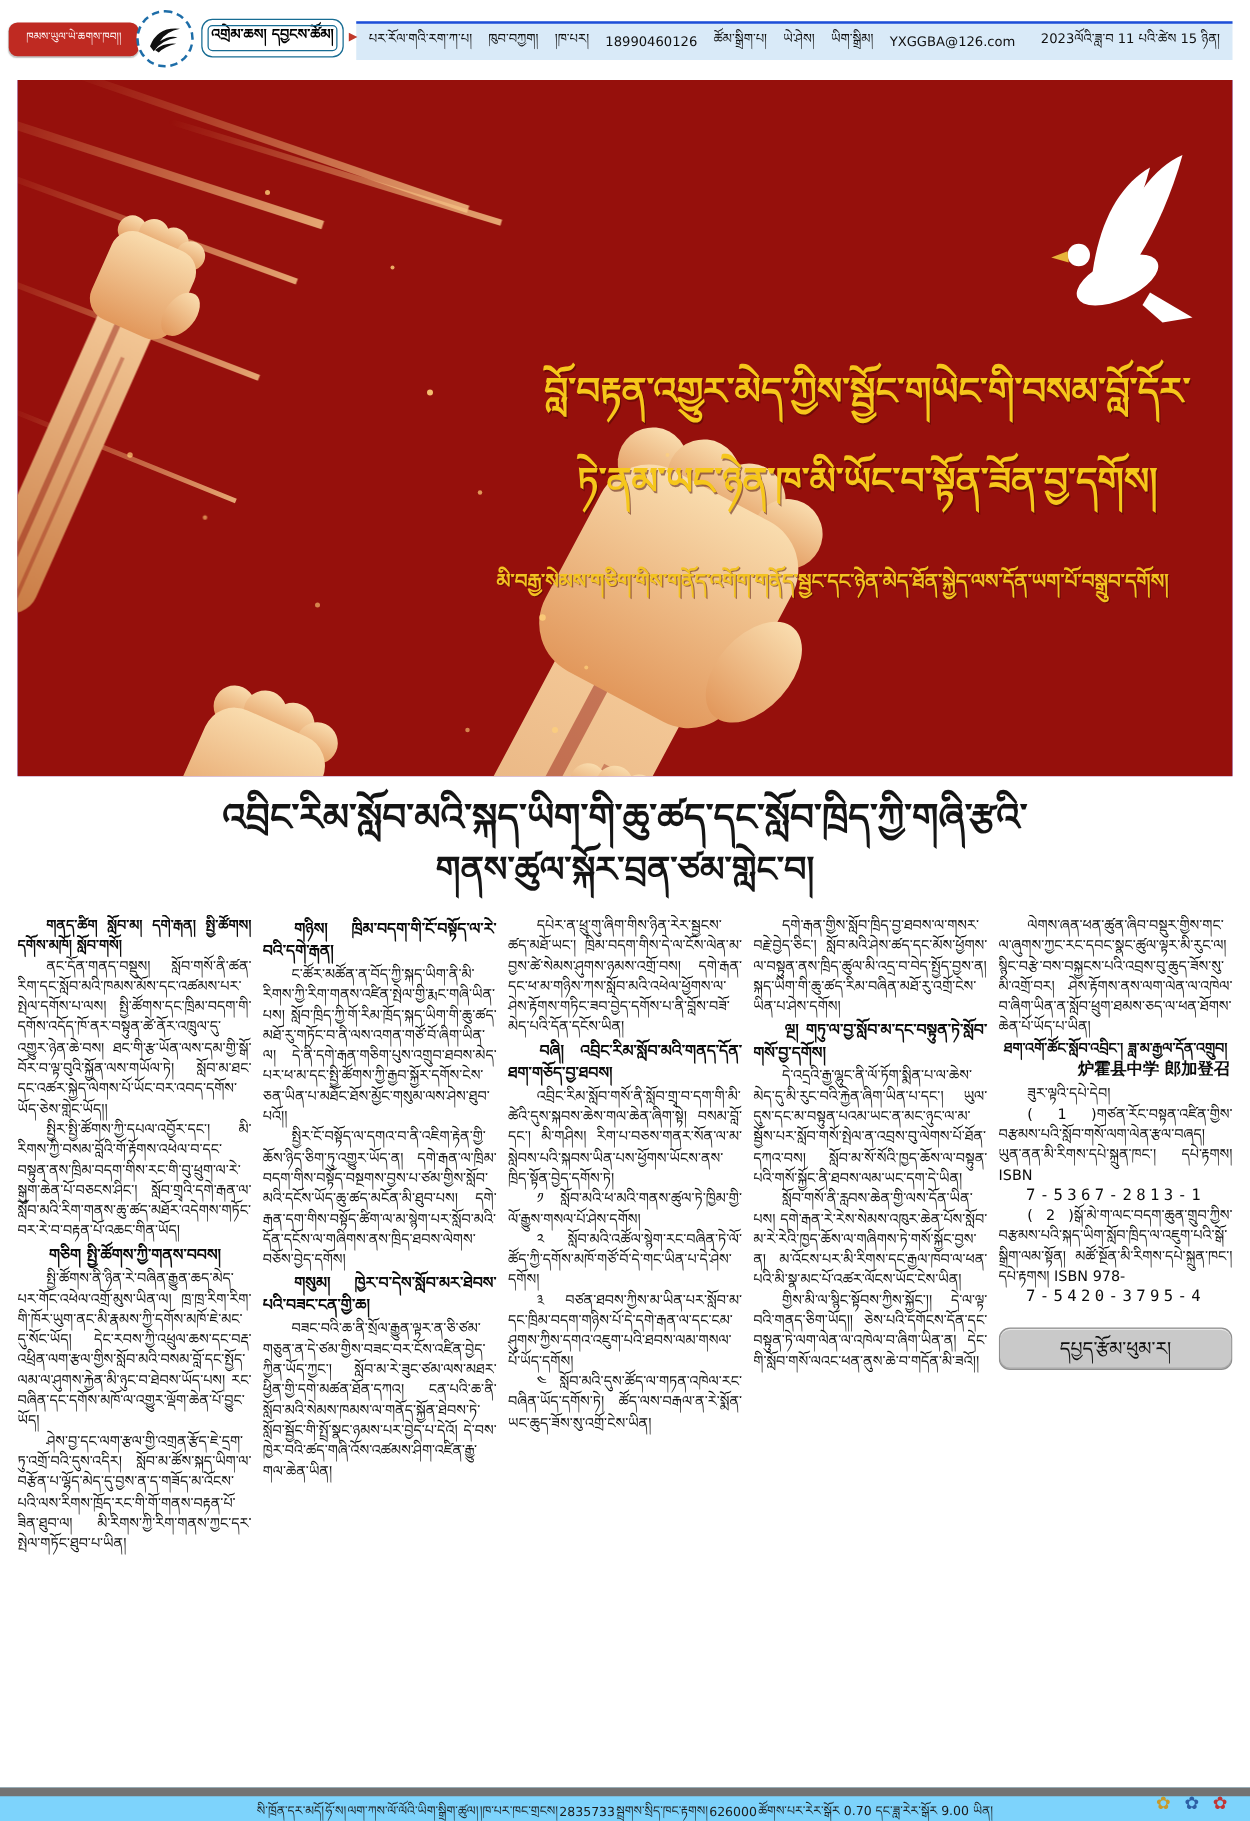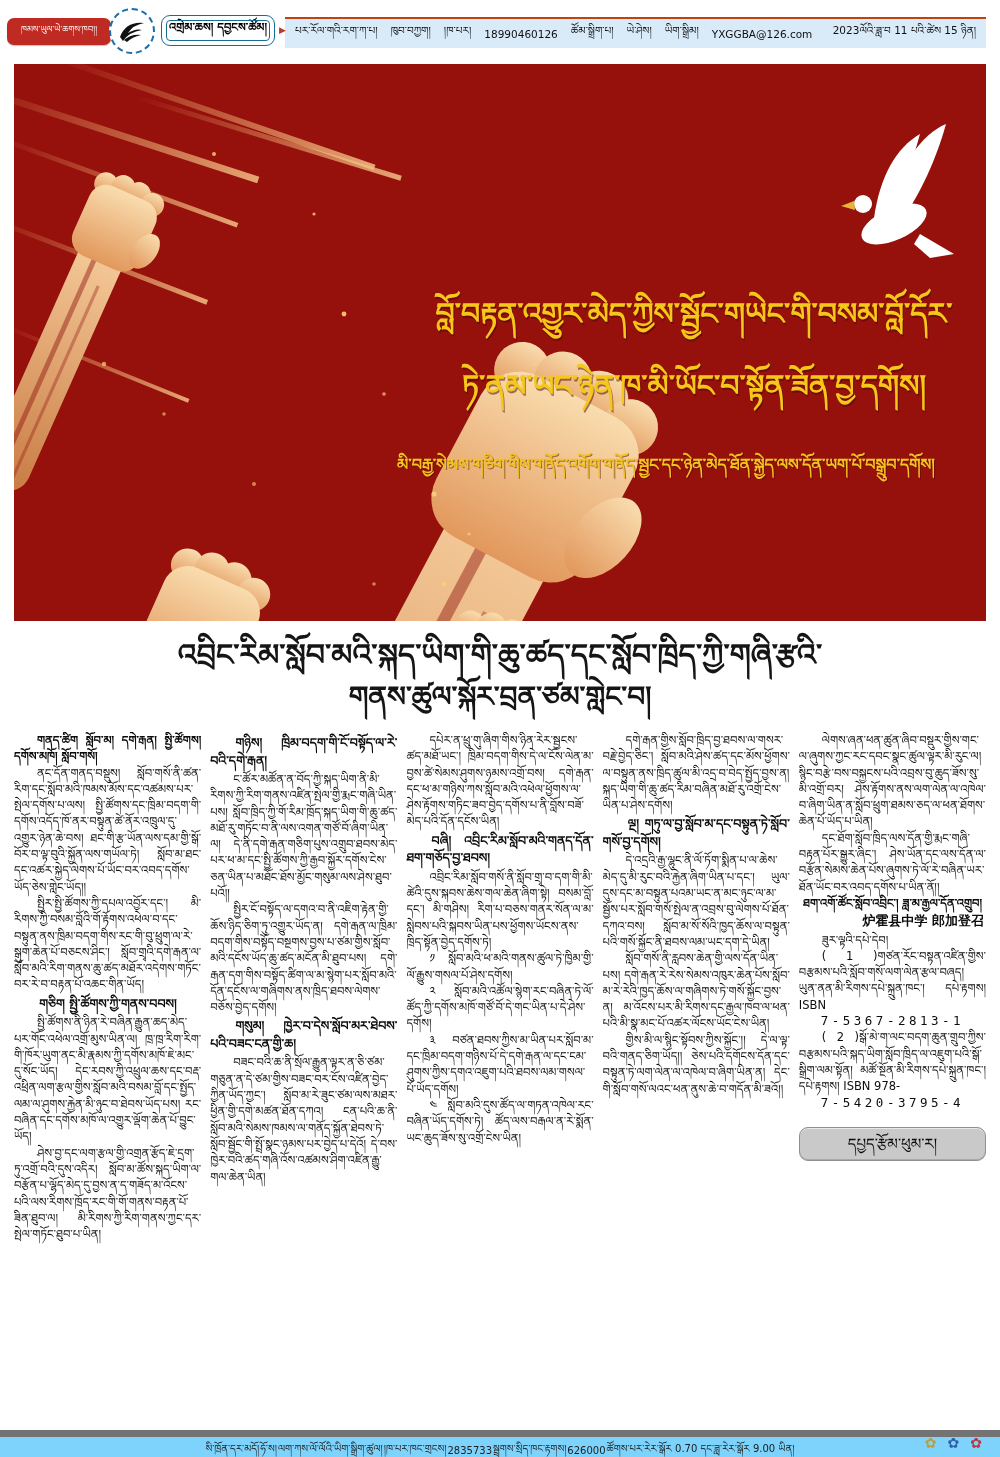--- a/index.html
+++ b/index.html
@@ -1,21 +1,21 @@
 <!DOCTYPE html>
 <html><head>
 <meta charset="utf-8">
 <style>
   html,body{margin:0;padding:0;background:#888;}
   #page{position:relative;width:1000px;height:1457px;background:#fff;overflow:hidden;
         font-family:"DejaVu Sans","Liberation Sans",sans-serif;}
 
   
   .hdr-strip{position:absolute;left:285px;top:17px;right:14px;height:29px;
-             background:#d9eaf8;border-top:2px solid #c2410c;display:flex;align-items:center;
+             background:#d9eaf8;border-top:2px solid #1d4ed8;display:flex;align-items:center;
              padding:0 10px;gap:13px;font-size:10.5px;color:#101010;white-space:nowrap;overflow:hidden;}
   .hdr-strip .date{margin-left:auto;}
   .hdr-badge{position:absolute;left:7px;top:18px;width:104px;height:27px;background:#bf2a22;
              border-radius:7px;color:#fff;display:flex;align-items:center;justify-content:center;
              font-size:8.5px;z-index:3;box-shadow:0 1px 1px rgba(0,0,0,.25);}
   .hdr-logo{position:absolute;left:109px;top:8px;width:46px;height:46px;border-radius:50%;
             background:#fff;border:2.5px dashed #1d6da8;box-sizing:border-box;z-index:4;
             display:flex;align-items:center;justify-content:center;}
   .hdr-masthead{position:absolute;left:161px;top:15px;width:114px;height:31px;background:#fff;
             border:1.5px solid #176c93;outline:1.5px solid #176c93;outline-offset:-6px;border-radius:9px;
@@ -211,21 +211,20 @@
       </div>
       <div class="col">
         <p class="para normal">དགེ་རྒན་གྱིས་སློབ་ཁྲིད་བྱ་ཐབས་ལ་གསར་བརྗེ་བྱེད་ཅིང་། སློབ་མའི་ཤེས་ཚད་དང་མོས་ཕྱོགས་ལ་བསྟུན་ནས་ཁྲིད་ཚུལ་མི་འདྲ་བ་བེད་སྤྱོད་བྱས་ན། སྐད་ཡིག་གི་ཆུ་ཚད་རིམ་བཞིན་མཐོ་རུ་འགྲོ་ངེས་ཡིན་པ་ཤེས་དགོས།</p>
         <p class="para heading">ལྔ། གཏུ་ལ་བྱ་སློབ་མ་དང་བསྟུན་ཏེ་སློབ་གསོ་བྱ་དགོས།</p>
         <p class="para normal">དེ་འདྲའི་རྒྱ་ལྷུང་ནི་ལོ་ཏོག་སྨིན་པ་ལ་ཆེས་མེད་དུ་མི་རུང་བའི་རྐྱེན་ཞིག་ཡིན་པ་དང་། ཡུལ་དུས་དང་མ་བསྟུན་པའམ་ཡང་ན་མང་ཉུང་ལ་མ་སྦྱོས་པར་སློབ་གསོ་སྤེལ་ན་འབྲས་བུ་ལེགས་པོ་ཐོན་དཀའ་བས། སློབ་མ་སོ་སོའི་ཁྱད་ཆོས་ལ་བསྟུན་པའི་གསོ་སྐྱོང་ནི་ཐབས་ལམ་ཡང་དག་དེ་ཡིན།</p>
         <p class="para normal">སློབ་གསོ་ནི་རླབས་ཆེན་གྱི་ལས་དོན་ཡིན་པས། དགེ་རྒན་རེ་རེས་སེམས་འཁུར་ཆེན་པོས་སློབ་མ་རེ་རེའི་ཁྱད་ཆོས་ལ་གཞིགས་ཏེ་གསོ་སྐྱོང་བྱས་ན། མ་འོངས་པར་མི་རིགས་དང་རྒྱལ་ཁབ་ལ་ཕན་པའི་མི་སྣ་མང་པོ་འཚར་ལོངས་ཡོང་ངེས་ཡིན།</p>
         <p class="para normal">གྱིས་མི་ལ་སྙིང་སྟོབས་ཀྱིས་སྐྱོང་།། དེ་ལ་ལྟ་བའི་གནད་ཅིག་ཡོད།། ཅེས་པའི་དགོངས་དོན་དང་བསྟུན་ཏེ་ལག་ལེན་ལ་འཁེལ་བ་ཞིག་ཡིན་ན། དེང་གི་སློབ་གསོ་ལའང་ཕན་ནུས་ཆེ་བ་གདོན་མི་ཟའོ།།</p>
       </div>
       <div class="col">
         <p class="para normal">ལེགས་ཞན་ཕན་ཚུན་ཞིབ་བསྡུར་གྱིས་གང་ལ་ཞུགས་ཀྱང་རང་དབང་སྣང་ཚུལ་ལྟར་མི་རུང་ལ། སྙིང་བརྩེ་བས་བསྐྱངས་པའི་འབྲས་བུ་ཆུད་ཟོས་སུ་མི་འགྲོ་བར། ཤེས་རྟོགས་ནས་ལག་ལེན་ལ་འཁེལ་བ་ཞིག་ཡིན་ན་སློབ་ཕྲུག་ཐམས་ཅད་ལ་ཕན་ཐོགས་ཆེན་པོ་ཡོད་པ་ཡིན།</p>
-        <p class="para normal">དང་ཐོག་སློབ་ཁྲིད་ལས་དོན་གྱི་རྨང་གཞི་བརྟན་པོར་སྒྱུར་ཞིང་། ཤེས་ཡོན་དང་ལས་དོན་ལ་བརྩོན་སེམས་ཆེན་པོས་ཞུགས་ཏེ་ལོ་རེ་བཞིན་ཡར་ཐོན་ཡོང་བར་འབད་དགོས་པ་ཡིན་ནོ།།</p>
         <p class="para sig">ཐག་འགོ་ཚོང་སློབ་འབྲིང་།  ཟླ་མ་རྒྱལ་དོན་འགྲུབ།</p>
         <p class="para sigcn">炉霍县中学  郎加登召</p>
         <p class="para refhead">ཟུར་ལྟའི་དཔེ་དེབ།</p>
         <p class="para ref">( 1 )གཙན་རོང་བསྟན་འཛིན་གྱིས་བརྩམས་པའི་སློབ་གསོ་ལག་ལེན་རྩལ་བཞད། ཡུན་ནན་མི་རིགས་དཔེ་སྐྲུན་ཁང་། དཔེ་རྟགས། ISBN</p>
         <p class="para isbn">7-5367-2813-1</p>
         <p class="para ref">( 2 )སྒོ་མེ་ག་ལང་བདག་ཆུན་གྲུབ་ཀྱིས་བརྩམས་པའི་སྐད་ཡིག་སློབ་ཁྲིད་ལ་འཇུག་པའི་སྒོ་སྒྲིག་ལམ་སྟོན། མཚོ་སྔོན་མི་རིགས་དཔེ་སྐྲུན་ཁང་། དཔེ་རྟགས། ISBN 978-</p>
         <p class="para isbn">7-5420-3795-4</p>
         <p class="para box">དཔྱད་རྩོམ་ཕུམ་ར།</p>
       </div>
     </div>

